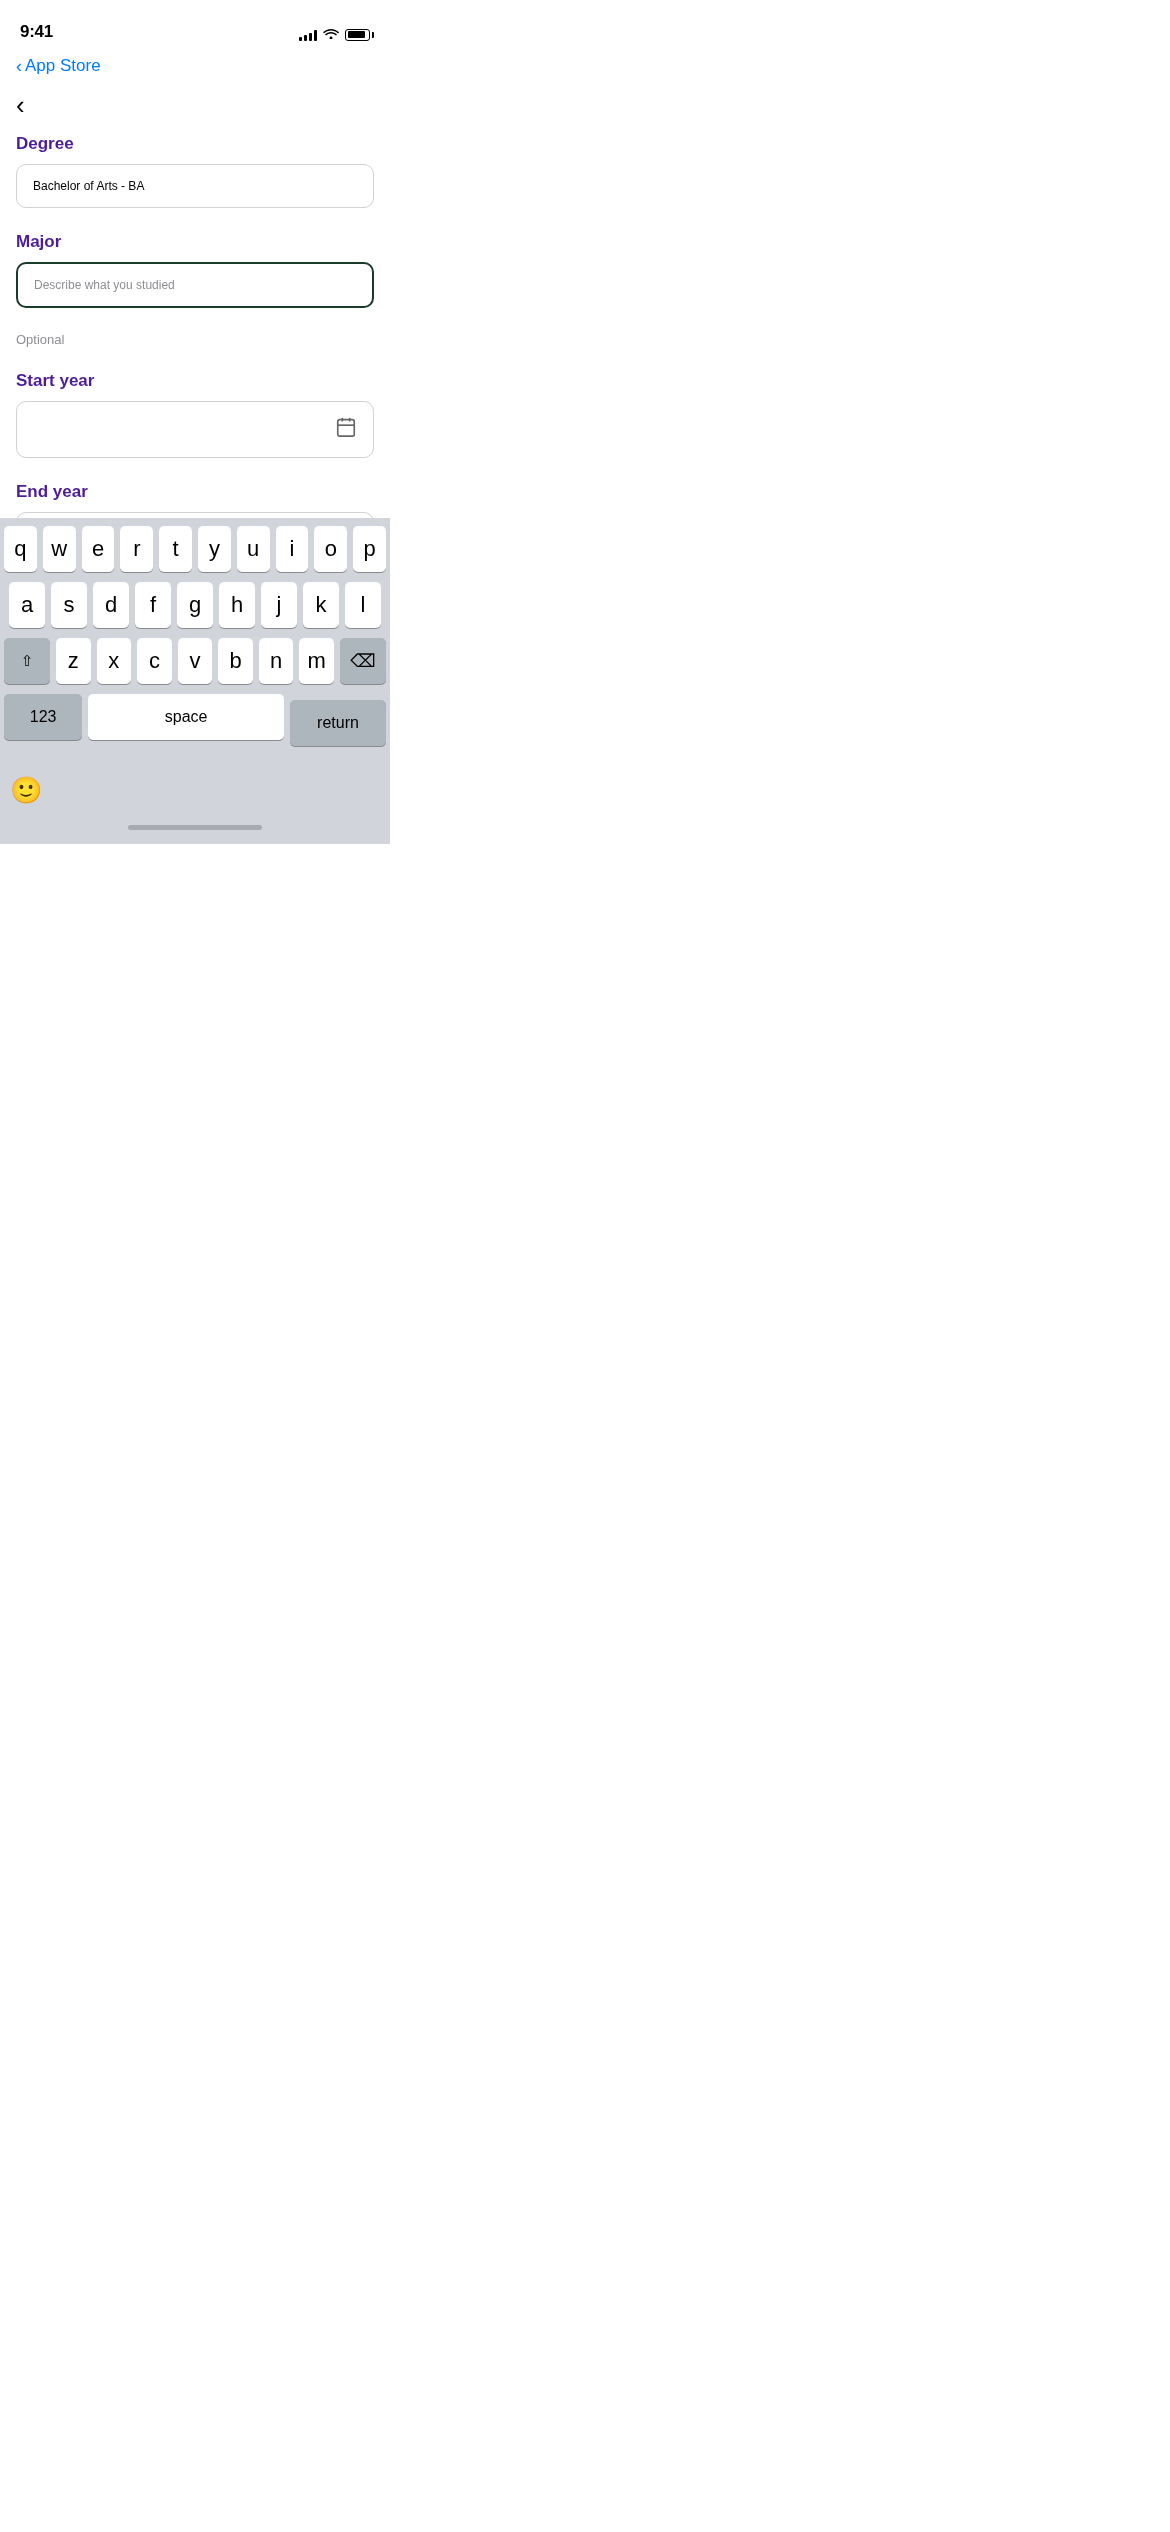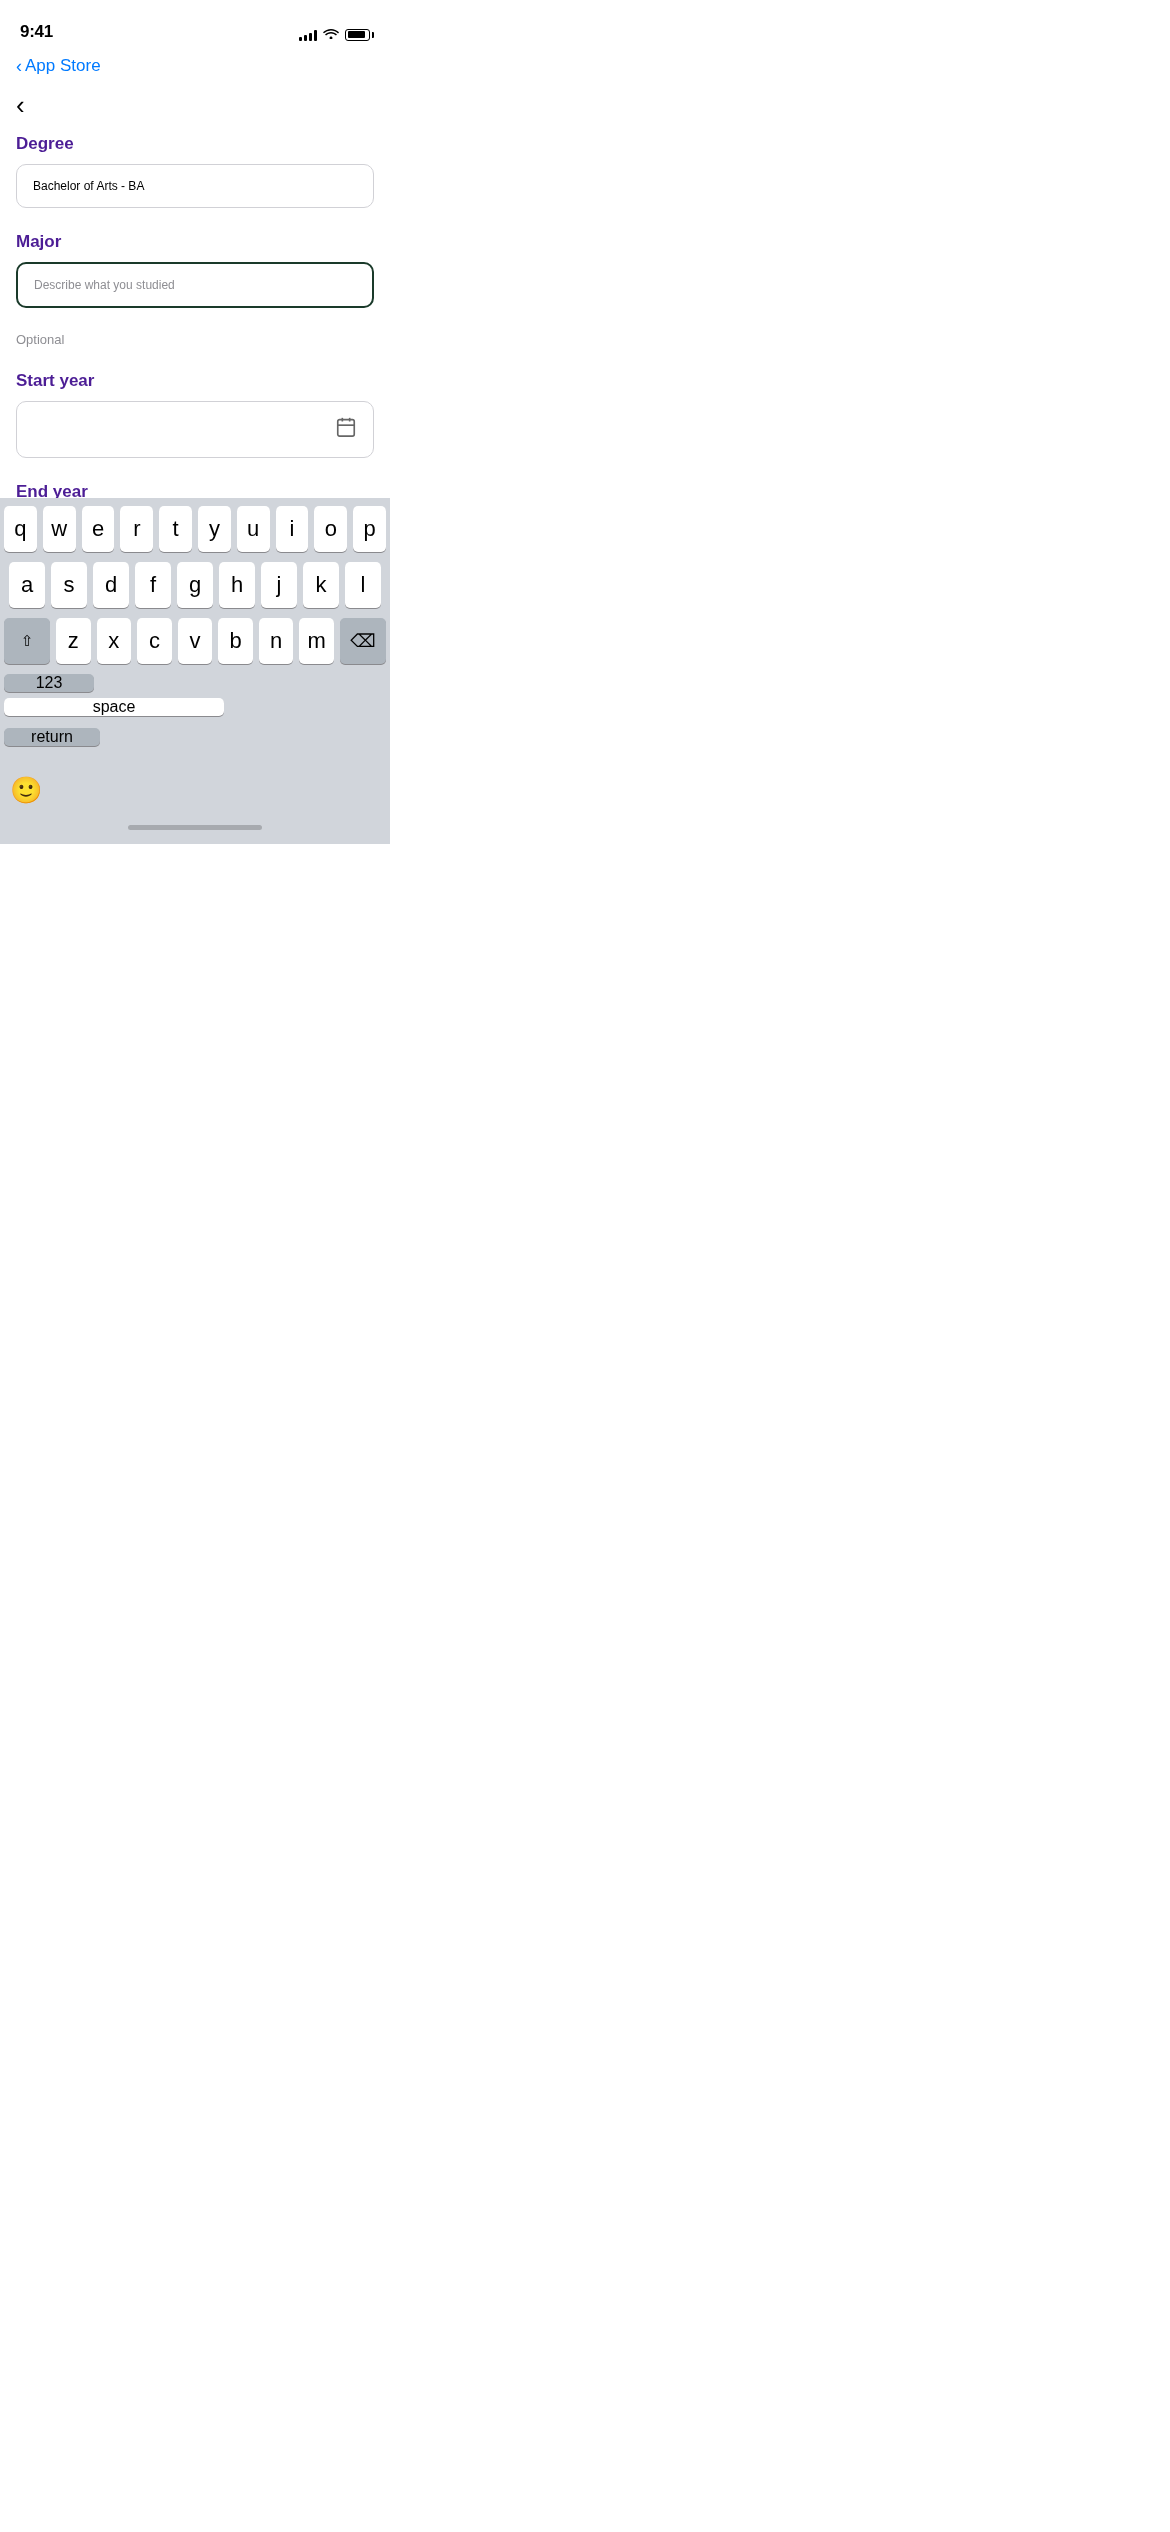--- a/index.html
+++ b/index.html
@@ -227,21 +227,20 @@
       flex: 1.5;
       max-width: 46px;
       font-size: 18px;
     }
 
     .keyboard-bottom-row {
       display: flex;
       gap: 6px;
       margin-bottom: 0;
       padding-bottom: 16px;
-      flex-direction: column;
     }
 
     .key-123 {
       flex: 2;
       max-width: 90px;
       font-size: 16px;
     }
 
     .key-space {
       flex: 5;

